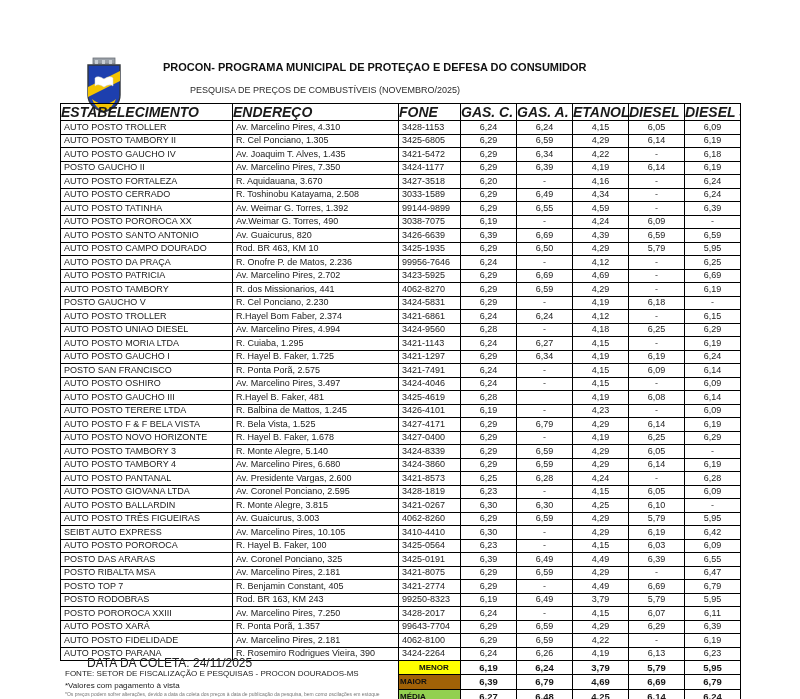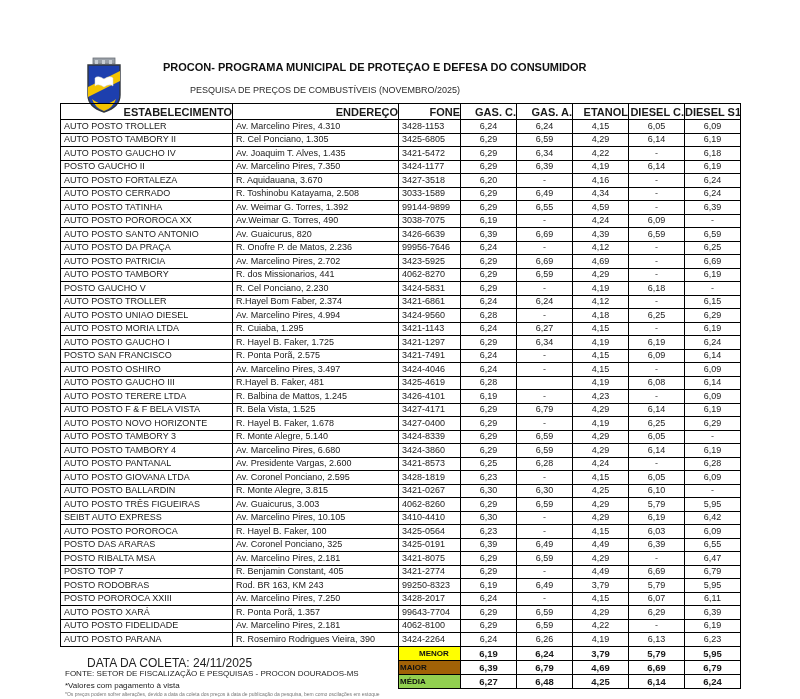--- a/index.html
+++ b/index.html
@@ -5,21 +5,21 @@
   html,body{margin:0;padding:0;background:#ffffff;}
   body{width:800px;height:699px;font-family:"Liberation Sans",sans-serif;color:#1a1a1a;}
   .page{position:relative;width:800px;height:699px;background:#fff;overflow:hidden;}
 
   .logo{position:absolute;left:85px;top:57px;width:38px;height:57px;}
 
   .title{position:absolute;left:163px;top:61px;font-size:11px;font-weight:bold;color:#111;white-space:nowrap;}
   .subtitle{position:absolute;left:190px;top:85px;font-size:9px;color:#2a2a2a;white-space:nowrap;}
 
   table.price{position:absolute;left:60px;top:103px;width:680px;border-collapse:collapse;table-layout:fixed;}
-  table.price th{border:1px solid #000;font-size:11px;font-weight:bold;height:15px;padding:0;text-align:right;overflow:hidden;white-space:nowrap;}
+  table.price th{border:1px solid #000;font-size:14px;font-weight:bold;height:15px;padding:0;text-align:left;overflow:hidden;white-space:nowrap;font-style:italic;}
   table.price td{border:1px solid #000;font-size:9px;height:12.5px;line-height:11px;padding:0 3px;overflow:hidden;white-space:nowrap;vertical-align:middle;}
   table.price td.c{text-align:center;padding:0;}
   table.price td.dash{color:#444;}
   tbody.sum td{height:13.3px;font-weight:bold;font-size:9.5px;}
   tbody.sum td.spacer{border:none;background:#fff;}
   tbody.sum td.slabel{font-size:8px;padding:0 1px;color:#111;}
 
   .footer-line{position:absolute;white-space:nowrap;color:#222;}
   .f-date{left:65px;top:656px;font-size:12px;margin-left:22px;}
   .f-source{left:65px;top:669px;font-size:8px;text-align:center;}
@@ -155,20 +155,30 @@
           <td>AUTO POSTO SANTO ANTONIO</td>
           <td>Av. Guaicurus, 820</td>
           <td>3426-6639</td>
           <td class="c">6,39</td>
           <td class="c">6,69</td>
           <td class="c">4,39</td>
           <td class="c">6,59</td>
           <td class="c">6,59</td>
         </tr>
         <tr>
+          <td>AUTO POSTO CAMPO DOURADO</td>
+          <td>Rod. BR 463,  KM 10</td>
+          <td>3425-1935</td>
+          <td class="c">6,29</td>
+          <td class="c">6,50</td>
+          <td class="c">4,29</td>
+          <td class="c">5,79</td>
+          <td class="c">5,95</td>
+        </tr>
+        <tr>
           <td>AUTO POSTO DA PRAÇA</td>
           <td>R. Onofre P. de Matos, 2.236</td>
           <td>99956-7646</td>
           <td class="c">6,24</td>
           <td class="c dash">-</td>
           <td class="c">4,12</td>
           <td class="c dash">-</td>
           <td class="c">6,25</td>
         </tr>
         <tr>

